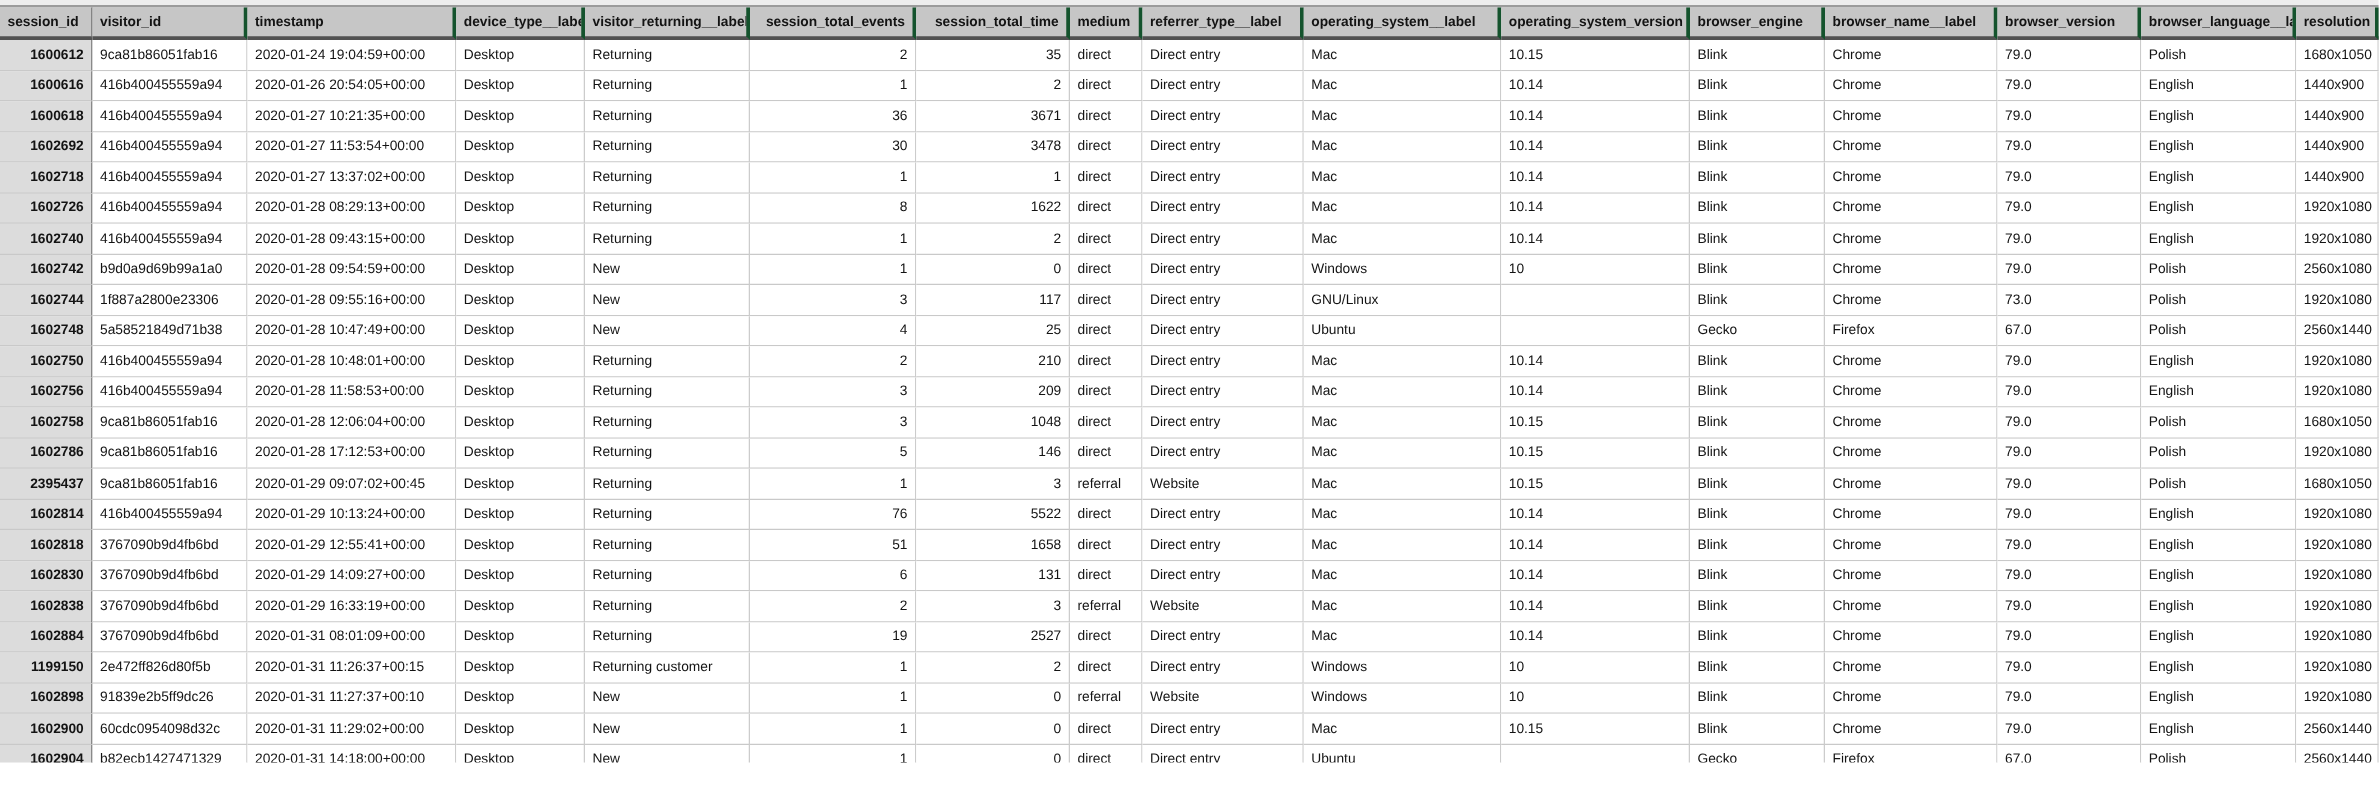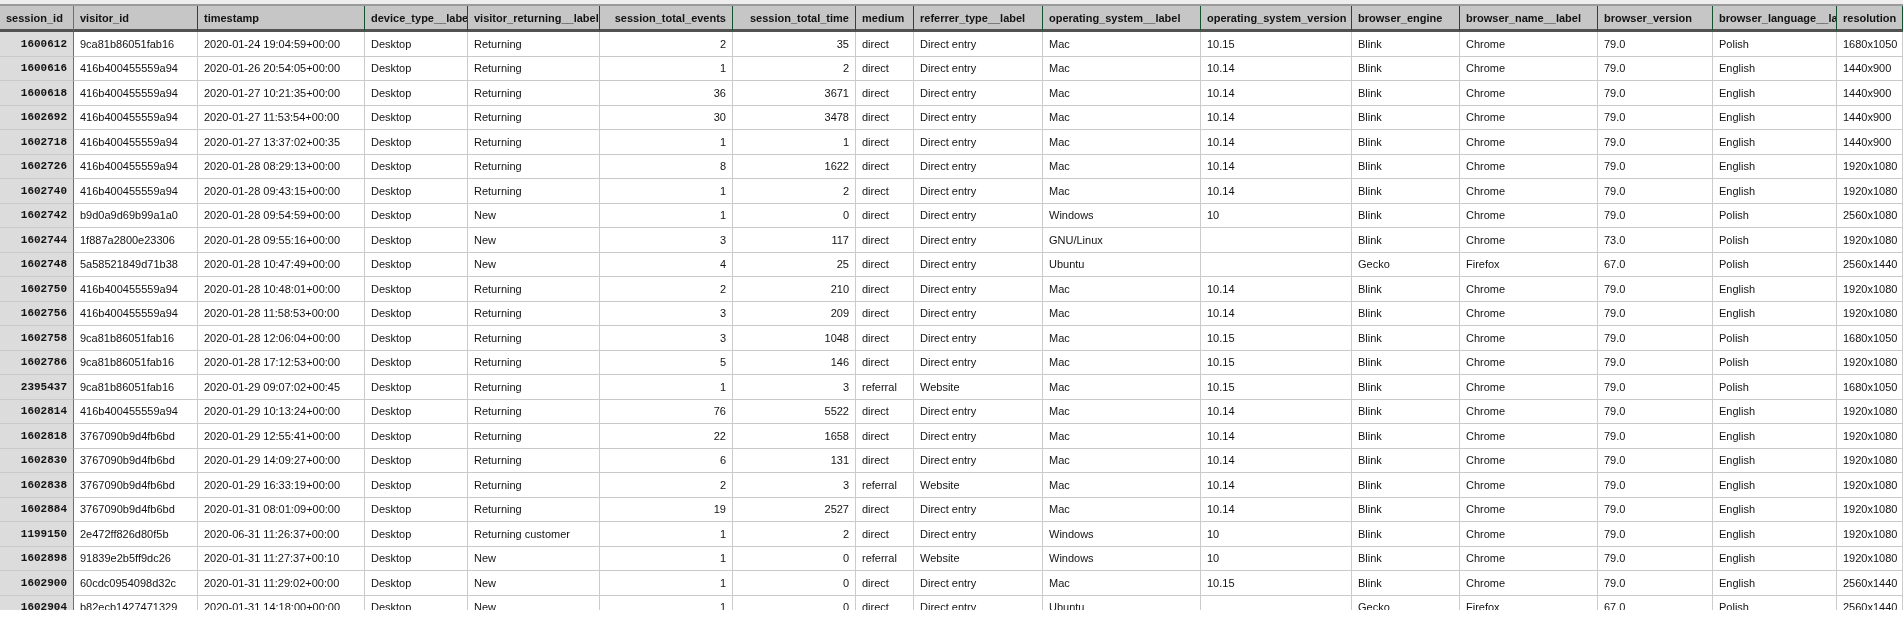--- a/index.html
+++ b/index.html
@@ -36,33 +36,32 @@
     box-sizing: border-box;
     padding: 0 6px;
     white-space: nowrap;
     overflow: hidden;
   }
   .grid th {
     background: #c6c6c6;
     font-weight: bold;
     text-align: left;
     height: 26px;
-    border-right: 1px solid #14532d;
+    border-right: 3px solid #14532d;
     border-bottom: 3px solid #525252;
   }
   .grid td {
     height: 24.5px;
     background: #ffffff;
     border-right: 1px solid #cccccc;
     border-bottom: 1px solid #c9c9c9;
   }
   .grid td.col-id {
     background: #dcdcdc;
     font-weight: bold;
-    font-family: Liberation Mono, monospace;
   }
   .grid th.col-id, .grid td.col-id {
     border-right: 1px solid #6e6e6e;
   }
   .grid .ar { text-align: right; }
   .grid .al { text-align: left; }
   .grid tr.partial td {
     height: 11px;
     border-bottom: none;
   }
@@ -180,21 +179,21 @@
           <td class="al">10.14</td>
           <td class="al">Blink</td>
           <td class="al">Chrome</td>
           <td class="al">79.0</td>
           <td class="al">English</td>
           <td class="al">1440x900</td>
         </tr>
         <tr>
           <td class="ar col-id">1602718</td>
           <td class="al">416b400455559a94</td>
-          <td class="al">2020-01-27 13:37:02+00:35</td>
+          <td class="al">2020-01-27 13:37:02+00:00</td>
           <td class="al">Desktop</td>
           <td class="al">Returning</td>
           <td class="ar">1</td>
           <td class="ar">1</td>
           <td class="al">direct</td>
           <td class="al">Direct entry</td>
           <td class="al">Mac</td>
           <td class="al">10.14</td>
           <td class="al">Blink</td>
           <td class="al">Chrome</td>
@@ -399,21 +398,21 @@
           <td class="al">79.0</td>
           <td class="al">English</td>
           <td class="al">1920x1080</td>
         </tr>
         <tr>
           <td class="ar col-id">1602818</td>
           <td class="al">3767090b9d4fb6bd</td>
           <td class="al">2020-01-29 12:55:41+00:00</td>
           <td class="al">Desktop</td>
           <td class="al">Returning</td>
-          <td class="ar">22</td>
+          <td class="ar">51</td>
           <td class="ar">1658</td>
           <td class="al">direct</td>
           <td class="al">Direct entry</td>
           <td class="al">Mac</td>
           <td class="al">10.14</td>
           <td class="al">Blink</td>
           <td class="al">Chrome</td>
           <td class="al">79.0</td>
           <td class="al">English</td>
           <td class="al">1920x1080</td>
@@ -468,21 +467,21 @@
           <td class="al">10.14</td>
           <td class="al">Blink</td>
           <td class="al">Chrome</td>
           <td class="al">79.0</td>
           <td class="al">English</td>
           <td class="al">1920x1080</td>
         </tr>
         <tr>
           <td class="ar col-id">1199150</td>
           <td class="al">2e472ff826d80f5b</td>
-          <td class="al">2020-06-31 11:26:37+00:00</td>
+          <td class="al">2020-01-31 11:26:37+00:15</td>
           <td class="al">Desktop</td>
           <td class="al">Returning customer</td>
           <td class="ar">1</td>
           <td class="ar">2</td>
           <td class="al">direct</td>
           <td class="al">Direct entry</td>
           <td class="al">Windows</td>
           <td class="al">10</td>
           <td class="al">Blink</td>
           <td class="al">Chrome</td>

